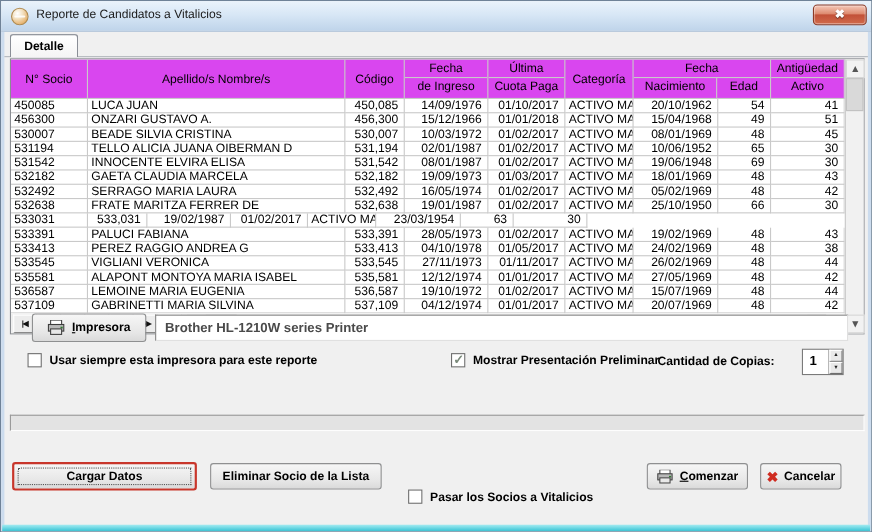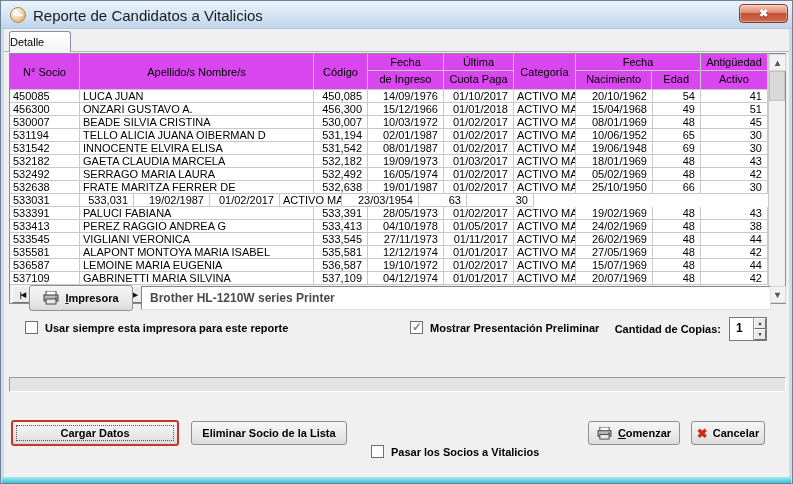--- a/index.html
+++ b/index.html
@@ -10,38 +10,38 @@
 
   
   .titlebar { position:absolute; left:0; top:0; right:0; height:28px;
               background:linear-gradient(180deg,#eaf3fb 0%,#d8e7f6 45%,#bfd4ea 100%);
               border-bottom:1px solid #b4c6da; }
   .app-icon { position:absolute; left:9px; top:6px; width:16px; height:16px; border-radius:50%;
               background:radial-gradient(circle at 35% 30%, #ffffff 0%, #f3e2c4 35%, #e8b97a 70%, #c99254 100%);
               border:1px solid #b08b50; }
   .app-icon::after { content:""; position:absolute; left:2px; top:6px; width:10px; height:2px;
               background:rgba(255,255,255,.85); border-radius:2px; }
-  .title-text { position:absolute; left:32px; top:6px; font-size:15px; color:#1b1b1b; }
+  .title-text { position:absolute; left:32px; top:6px; font-size:11px; color:#1b1b1b; }
   .close-btn { position:absolute; right:4px; top:3px; width:49px; height:19px;
                background:linear-gradient(180deg,#f5c9ba 0%,#dd8a6e 45%,#c25138 50%,#d06a4b 100%);
                border:1px solid #8c3b26; border-radius:4px; color:#fff; font-weight:bold;
                font-size:11px; text-align:center; line-height:17px; cursor:pointer;
                text-shadow:0 1px 1px rgba(0,0,0,.5); box-shadow:inset 0 0 0 1px rgba(255,255,255,.35); }
 
   
   .frame-left  { position:absolute; left:0;  top:28px; bottom:0; width:3px; background:#ccdcee; }
   .frame-right { position:absolute; right:0; top:28px; bottom:0; width:3px; background:#ccdcee; }
   .bottom-strip{ position:absolute; left:1px; right:1px; bottom:0; height:6px;
                  background:linear-gradient(180deg,#a5ebf1 0%,#55cfdd 70%,#3fc0cf 100%); }
 
   
   .tab { position:absolute; left:8px; top:30px; width:62px; height:21px;
          background:linear-gradient(180deg,#ffffff,#f4f4f4);
          border:1px solid #8a8e96; border-bottom:none; border-radius:3px 3px 0 0;
-         font-size:11px; font-weight:normal; line-height:20px; z-index:2; }
+         font-size:11px; font-weight:bold; text-align:center; line-height:20px; z-index:2; }
   .tabline { position:absolute; left:3px; right:3px; top:50px; border-top:1px solid #b2b6bc; }
 
   
   .grid-wrap { position:absolute; left:8px; top:52px; width:777px; height:251px;
                background:#ffffff; border:1px solid #8a8d92; }
   .grid-inner { position:absolute; left:0; top:0; right:17px; bottom:0; overflow:hidden; }
   .ghead { display:flex; height:36px; border-bottom:1px solid #c9c9c9; background:#d946ef;
            font-size:11px; color:#000; }
   .hcol { border-right:1px solid #c9c9c9; overflow:hidden; }
   .single { display:flex; align-items:center; justify-content:center; }
@@ -94,21 +94,21 @@
   .mnemo::first-letter { text-decoration:underline; }
 
   
   .chk { position:absolute; display:flex; align-items:center; gap:7px; cursor:pointer; }
   .chkbox { width:13px; height:13px; background:#fff; border:1px solid #6f6f6f; position:relative; flex:none; }
   .chkbox.checked::after { content:"✓"; position:absolute; left:1px; top:-2px;
                            font-size:12px; font-weight:bold; color:#7b8a7b; }
   .chklabel { font-size:11px; font-weight:bold; color:#000; white-space:nowrap; }
   .chk-use { left:24px; top:320px; }
   .chk-preview { left:409px; top:320px; }
-  .copies-label { position:absolute; left:580px; top:322px; width:140px; text-align:right;
+  .copies-label { position:absolute; left:580px; top:322px; width:140px; text-align:center;
                   font-size:11px; font-weight:bold; }
   .spin { position:absolute; left:728px; top:316px; width:38px; height:24px;
           background:#fff; border:1px solid #7a7a7a; display:flex; }
   .spin-value { flex:1; font-size:12px; font-weight:bold; padding:3px 0 0 6px; }
   .spin-btns { width:13px; display:flex; flex-direction:column; border-left:1px solid #9a9a9a; }
   .spin-up, .spin-down { flex:1; background:#e9e9e9; border:1px solid;
           border-color:#fff #6d6d6d #6d6d6d #fff; font-size:5px; color:#222;
           text-align:center; line-height:9px; cursor:pointer; }
 
   

